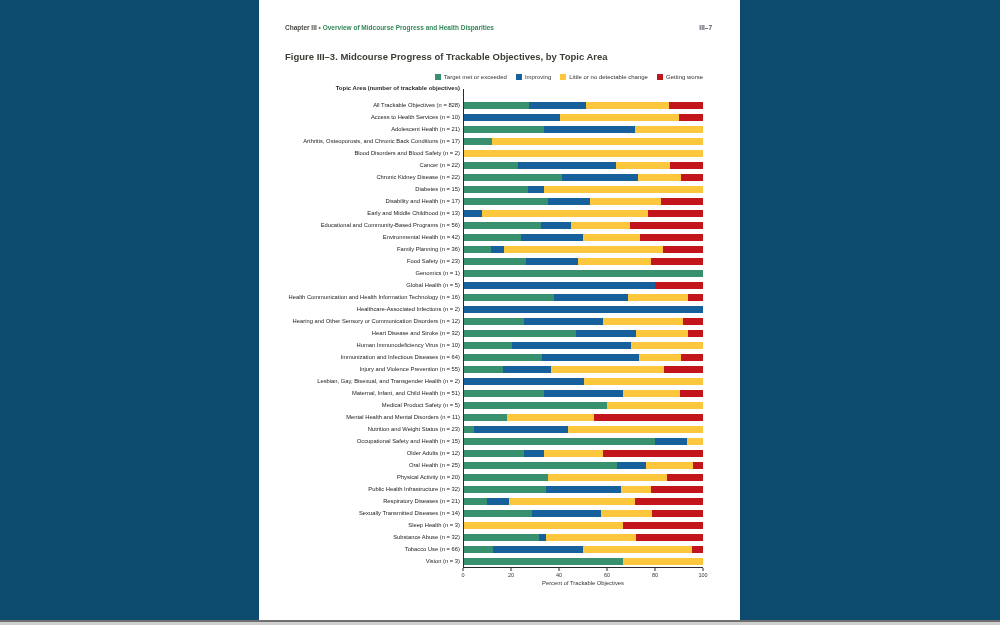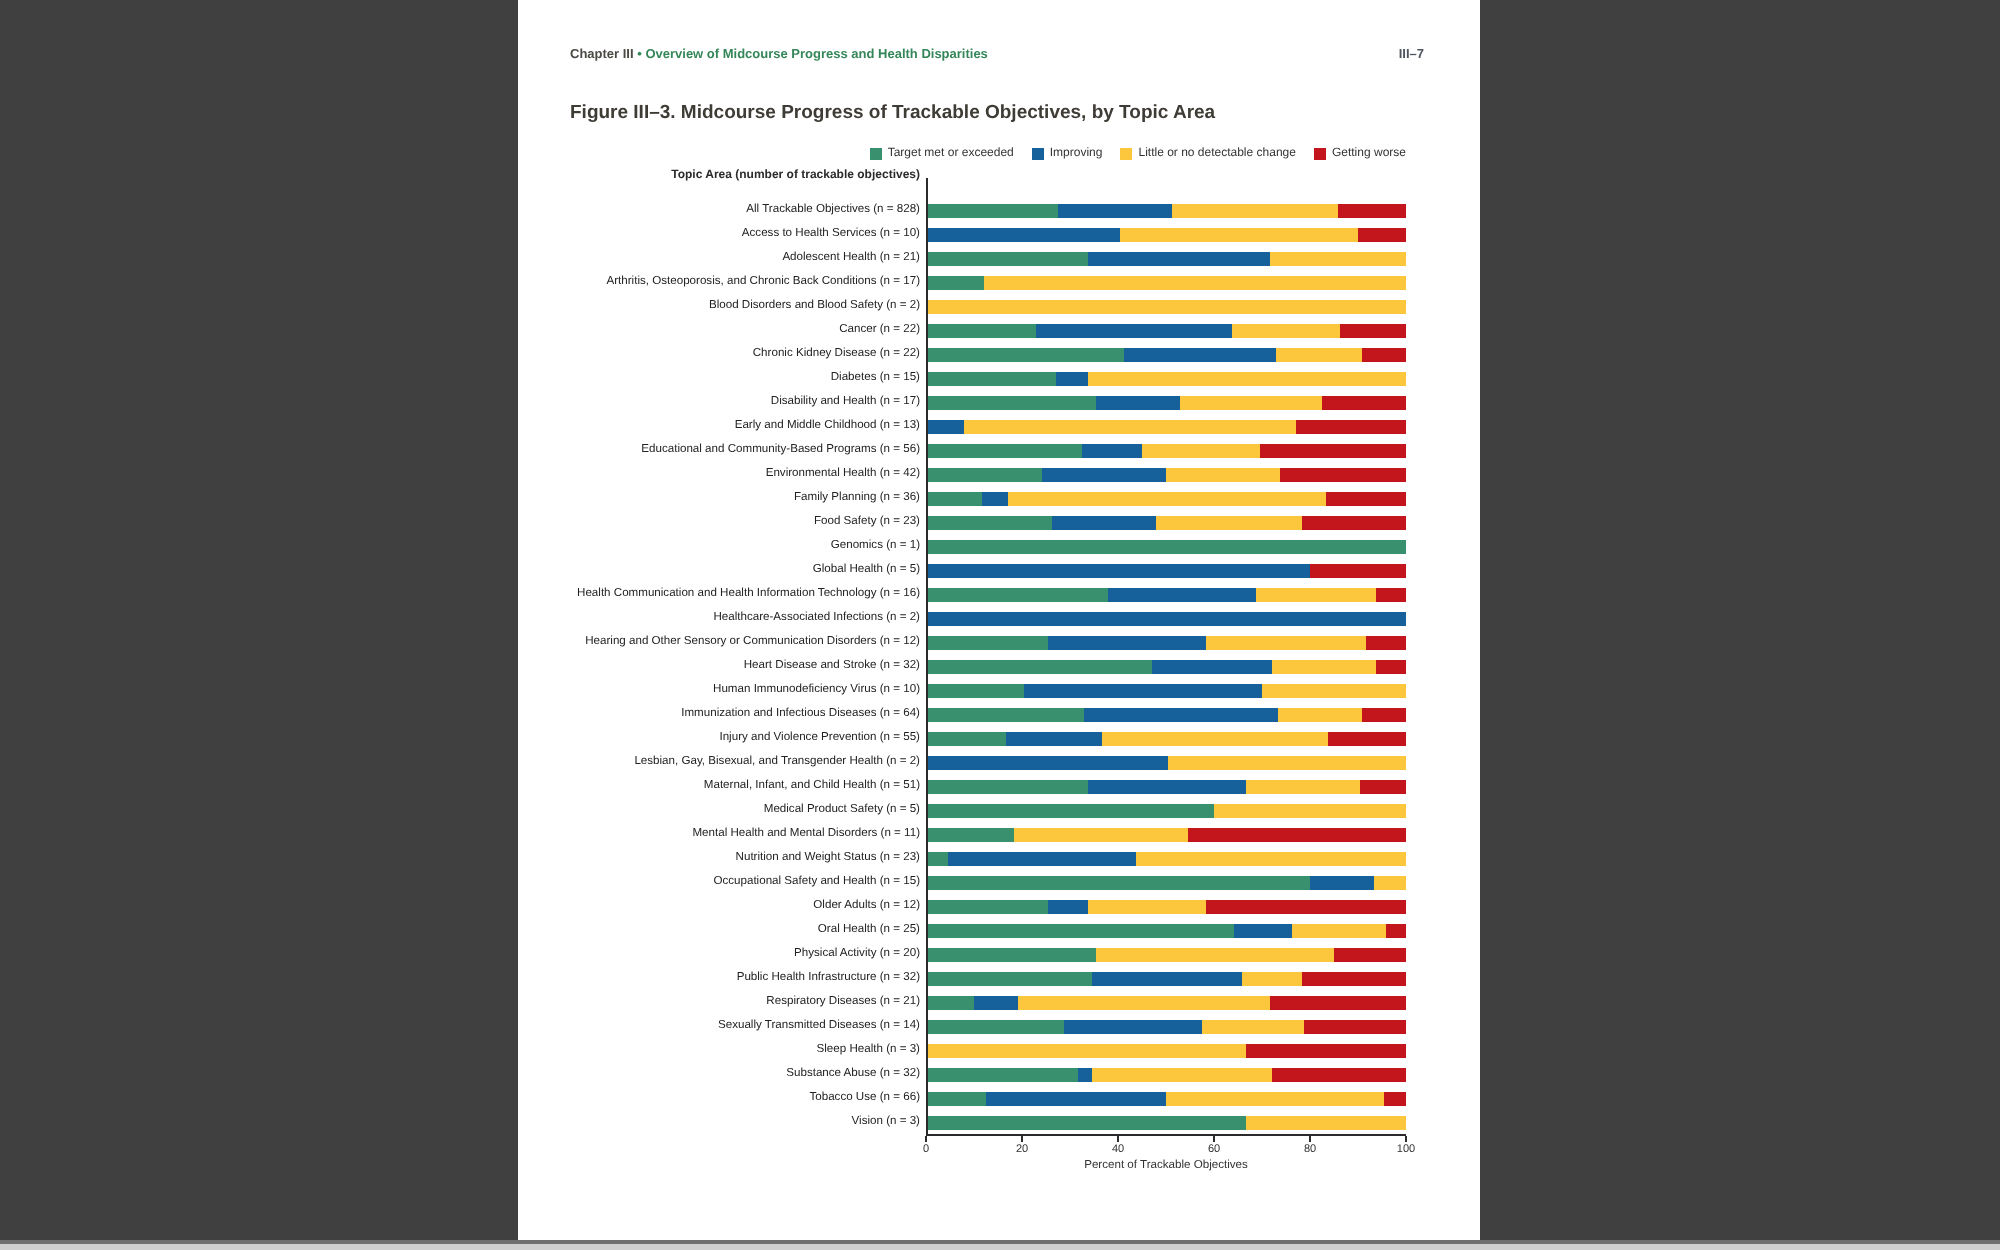--- a/index.html
+++ b/index.html
@@ -1,18 +1,18 @@
 <!DOCTYPE html>
 <html><head>
 <meta charset="utf-8">
 <style>
   * { margin:0; padding:0; box-sizing:border-box; }
   html,body { width:1000px; height:625px; overflow:hidden; background:#7f7f7f;
               font-family:"Liberation Sans", sans-serif; -webkit-text-size-adjust:none; }
-  .stage { position:relative; width:1000px; height:625px; background:#404040; }
+  .stage { position:relative; width:1000px; height:625px; background:#0c4a6e; }
   .page  { position:absolute; left:259px; top:0; width:481px; height:620px; background:#ffffff; }
 
   .pg-header { position:absolute; top:24px; left:26px; right:28px;
                display:flex; justify-content:space-between; align-items:baseline;
                font-size:6.5px; font-weight:bold; white-space:nowrap; }
   .hdr-prefix { color:#4c4a45; }
   .hdr-sep, .hdr-title { color:#35875a; }
   .hdr-page { color:#4f5560; }
 
   .fig-title { position:absolute; top:51px; left:26px; font-size:9.5px; font-weight:bold;

